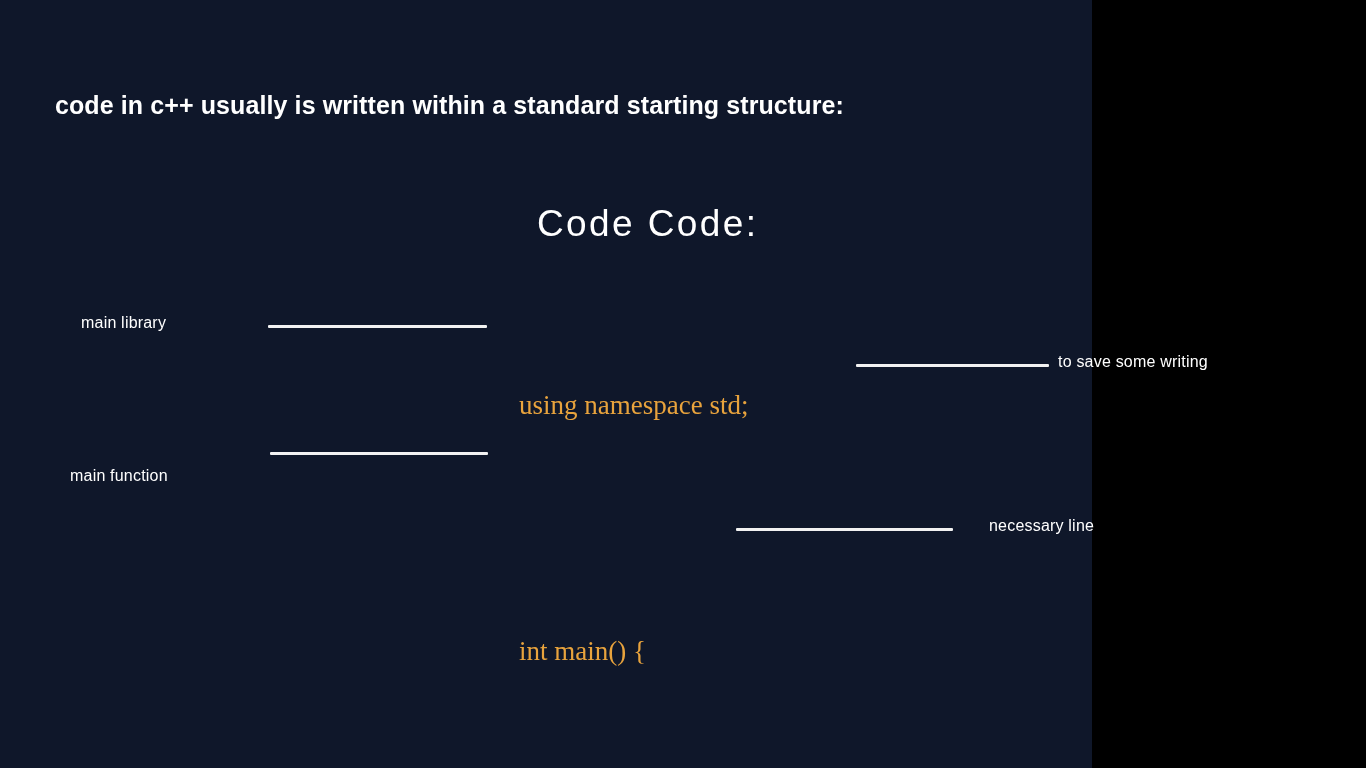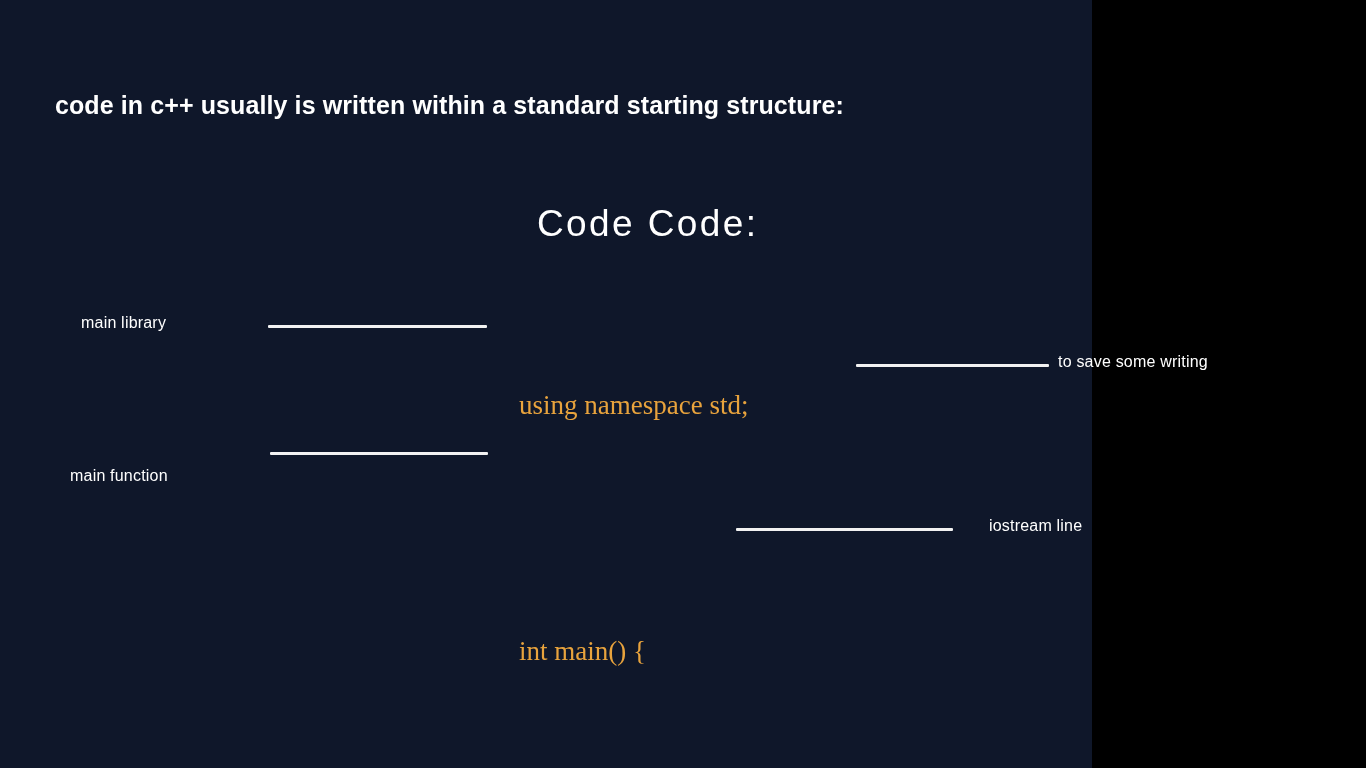--- a/index.html
+++ b/index.html
@@ -116,15 +116,15 @@
   <div class="annot-label label-main-library">main library</div>
   <div class="connector line-main-library"></div>
 
   <div class="annot-label label-main-function">main function</div>
   <div class="connector line-main-function"></div>
 
   <div class="connector line-save-writing"></div>
   <div class="annot-label label-save-writing">to save some writing</div>
 
   <div class="connector line-necessary-line"></div>
-  <div class="annot-label label-necessary-line">iostream line</div>
+  <div class="annot-label label-necessary-line">necessary line</div>
 
 </div>
 
 </body></html>

